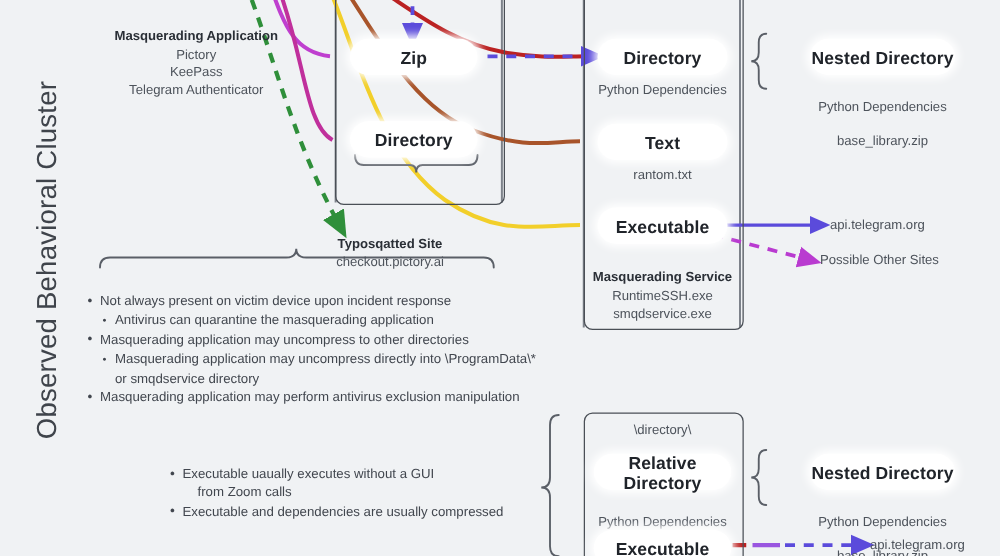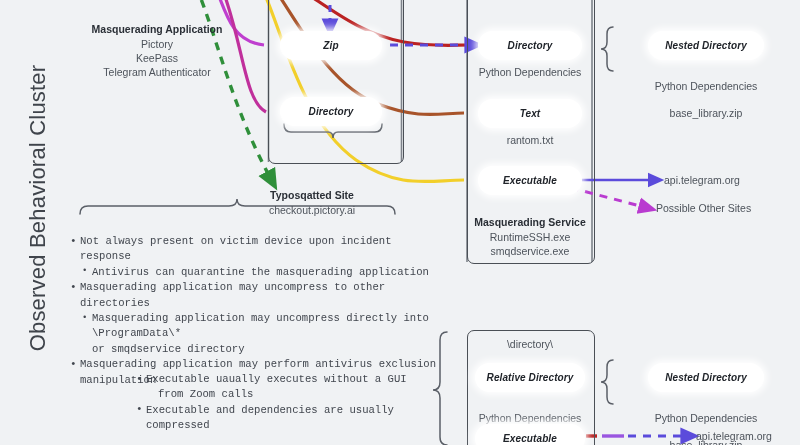--- a/index.html
+++ b/index.html
@@ -52,26 +52,25 @@
 
   
   .pill {
     position: absolute;
     background: #ffffff;
     border-radius: 22px;
     display: flex;
     align-items: center;
     justify-content: center;
     font-weight: bold;
-    font-size: 10px;
+    font-size: 14px;
     color: #20242a;
     box-shadow: 0 0 7px 3px rgba(255,255,255,0.95);
     text-align: center;
     letter-spacing: .1px;
-    font-style: italic;
   }
 
   
   .cap {
     position: absolute;
     font-size: 10.5px;
     color: #4d535b;
     text-align: center;
     line-height: 13.5px;
     white-space: pre-line;
@@ -93,21 +92,20 @@
     margin-bottom: 1px;
   }
   .heading-block .hb-line { display: block; }
 
   
   .bullets {
     position: absolute;
     font-size: 10.6px;
     line-height: 15.4px;
     color: #41464e;
-    font-family: Liberation Mono, monospace;
   }
   .bullets .b1 {
     position: relative;
     padding-left: 10px;
   }
   .bullets .b1::before {
     content: "\2022";
     position: absolute;
     left: 0; top: -0.5px;
     font-size: 11px;

